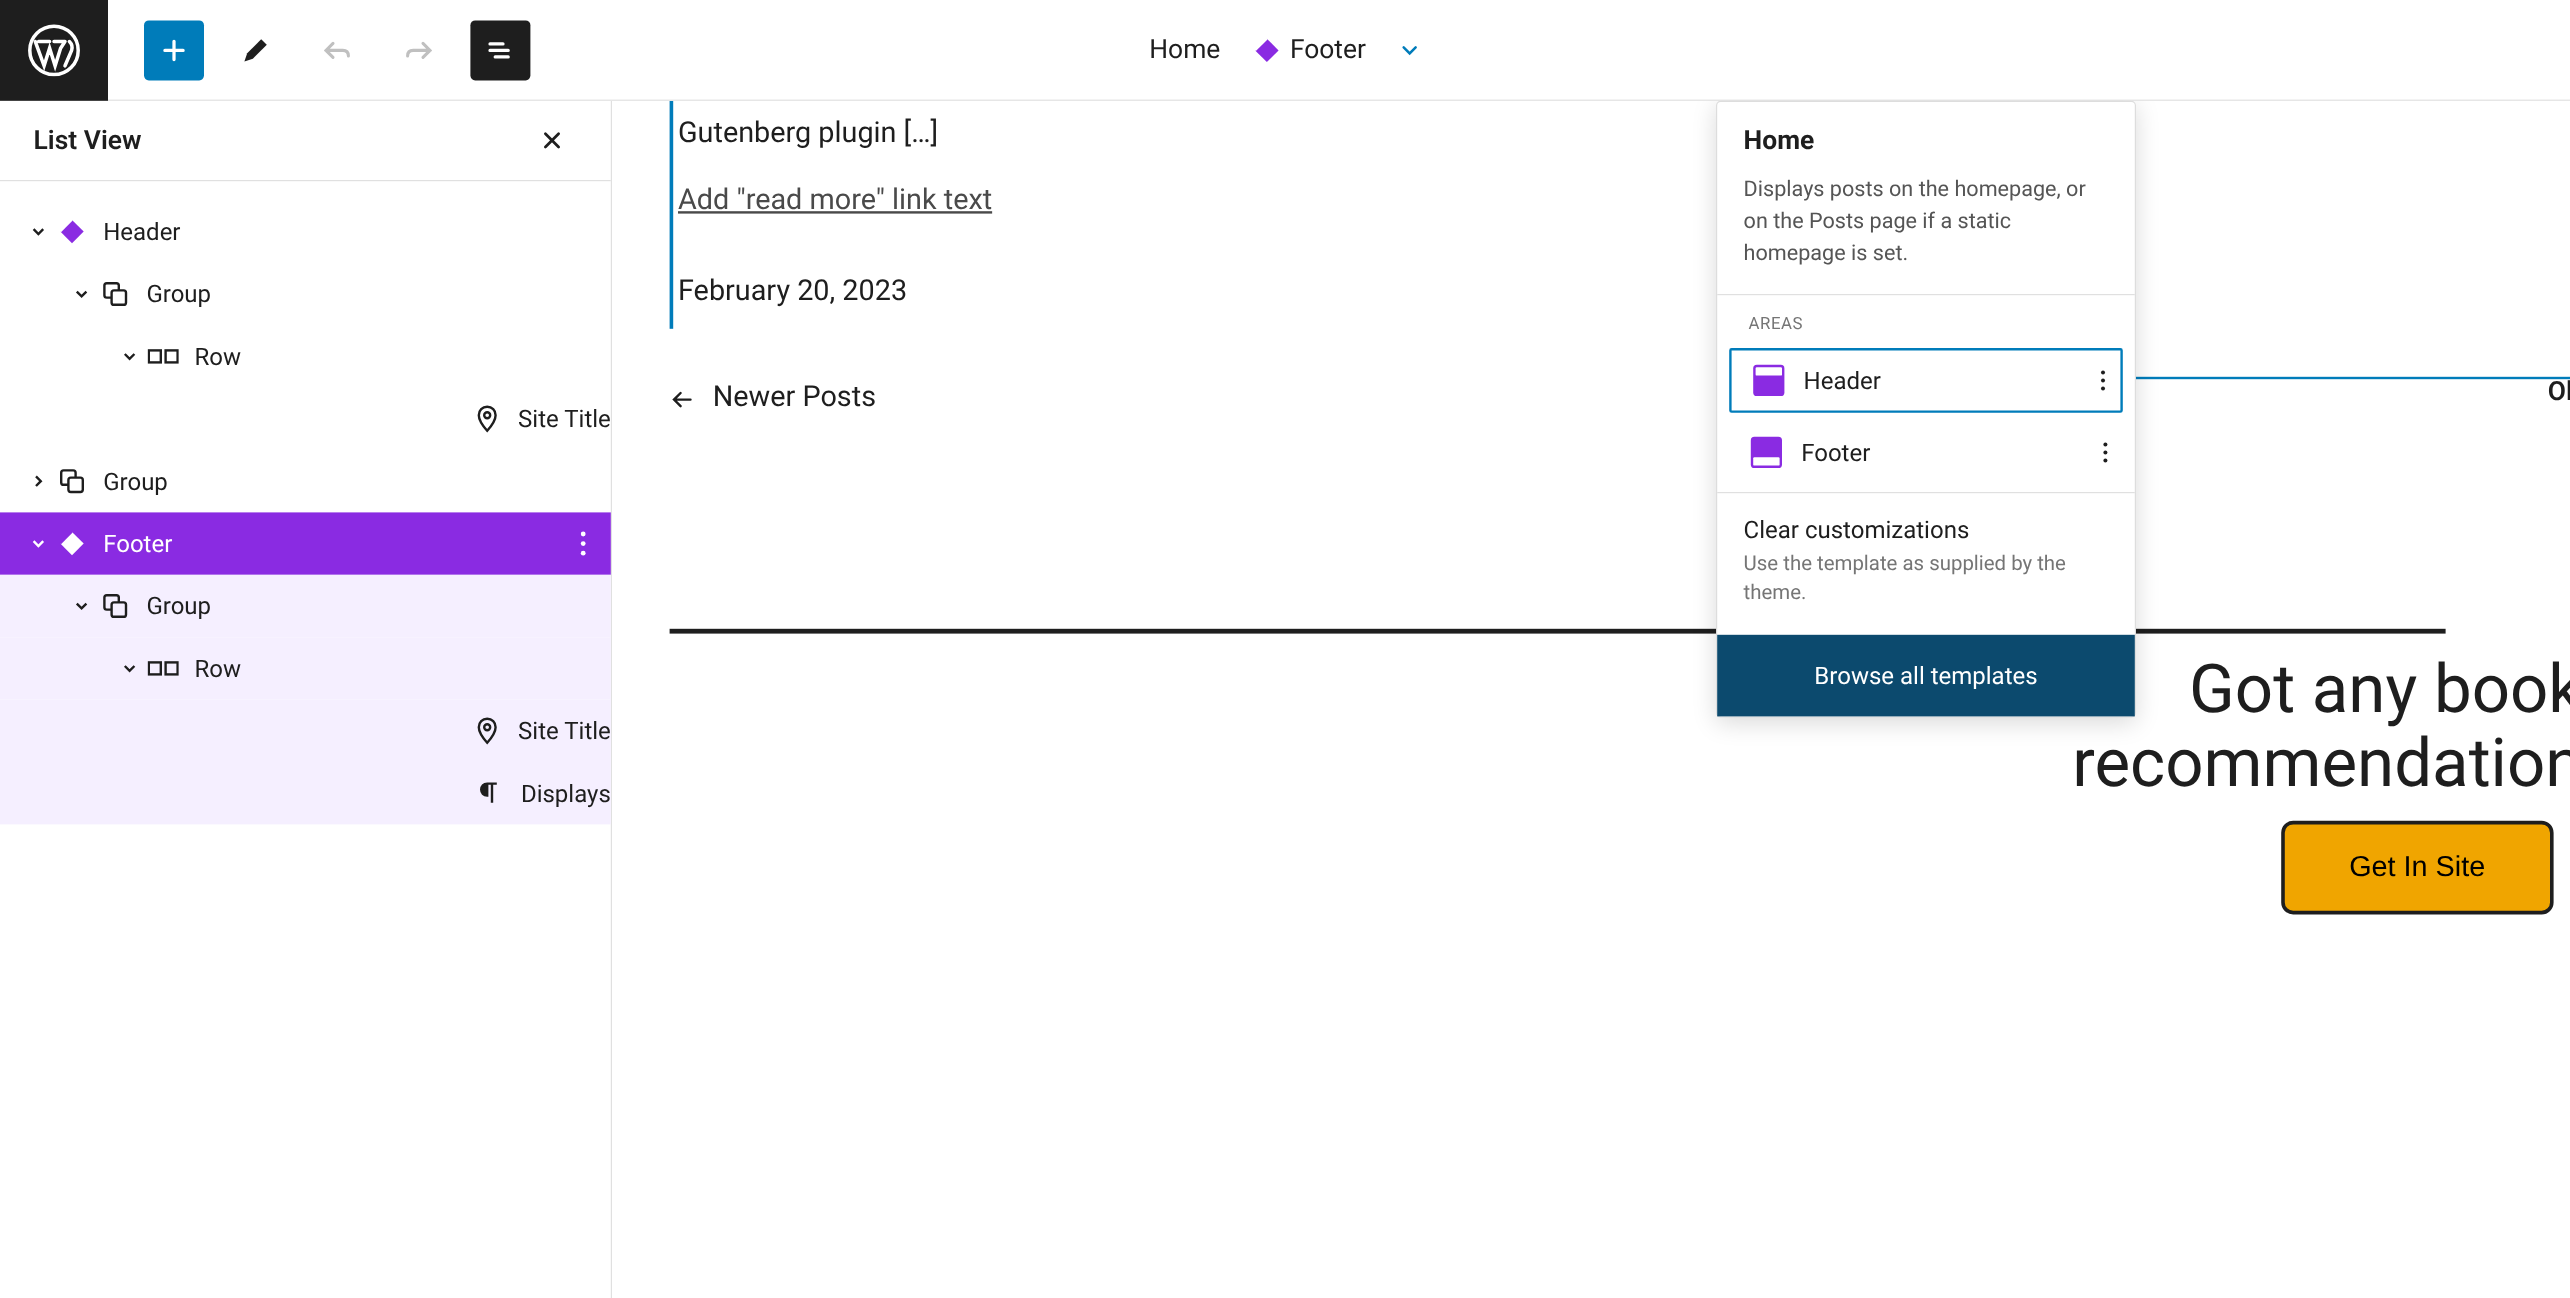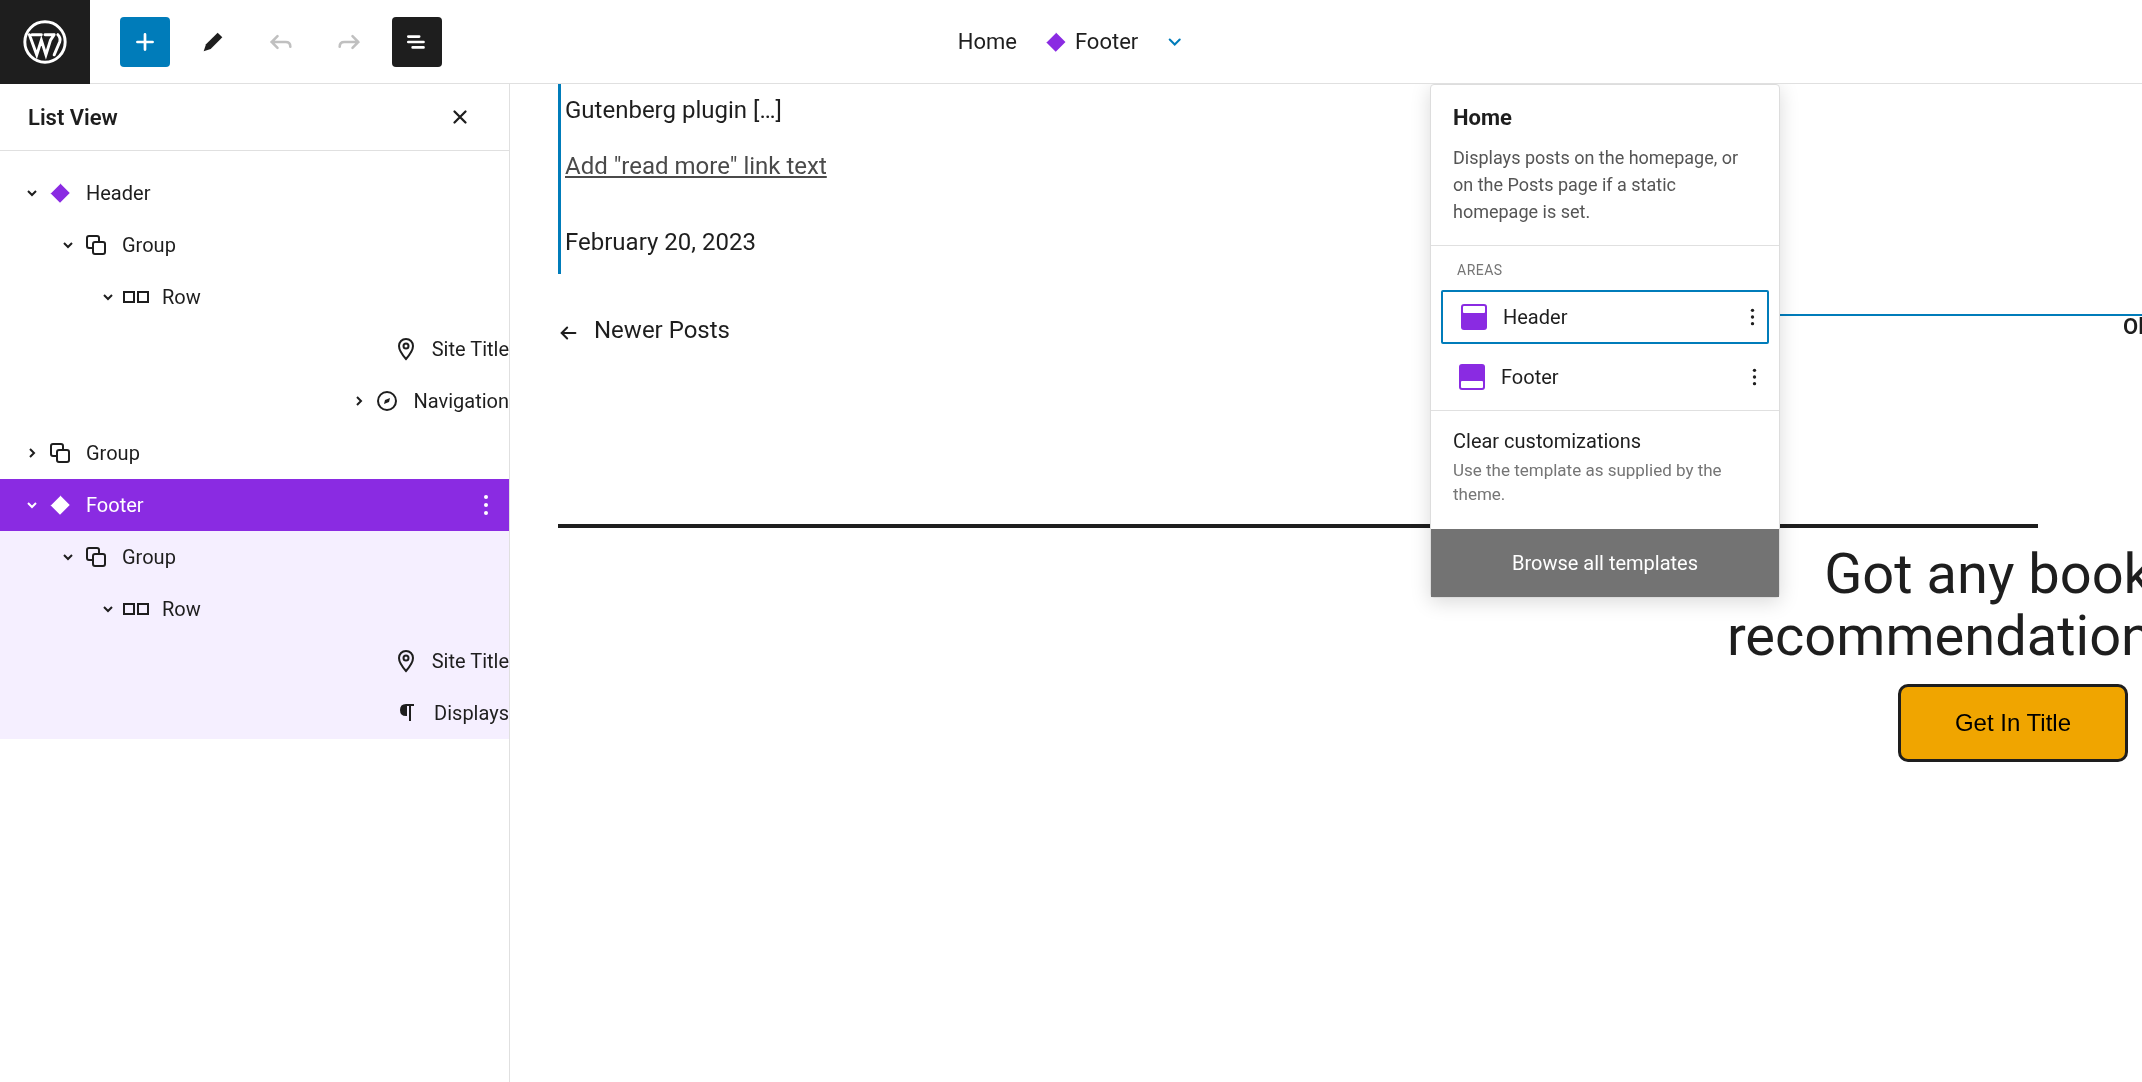--- a/index.html
+++ b/index.html
@@ -67,21 +67,21 @@
 .area-item { display: flex; align-items: center; padding: 12px 18px; margin: 0 10px 8px; border-radius: 2px; cursor: pointer; position: relative; }
 .area-item.active { border: 2px solid #007cba; }
 .area-icon { width: 26px; height: 26px; background: #8a2be2; border-radius: 3px; margin-right: 16px; position: relative; }
 .area-icon.header::after { content: ''; position: absolute; top: 2px; left: 2px; right: 2px; height: 7px; background: #fff; border-radius: 1px; }
 .area-icon.footer::after { content: ''; position: absolute; bottom: 2px; left: 2px; right: 2px; height: 7px; background: #fff; border-radius: 1px; }
 .area-label { font-size: 20px; }
 .area-more { position: absolute; right: 12px; }
 .clear-section { padding: 18px 22px 22px; }
 .clear-title { font-size: 20px; margin-bottom: 6px; }
 .clear-desc { font-size: 17px; color: #757575; line-height: 1.4; }
-.browse-btn { background: #737373; color: #fff; text-align: center; padding: 22px; font-size: 20px; cursor: pointer; }
+.browse-btn { background: #0c4a6e; color: #fff; text-align: center; padding: 22px; font-size: 20px; cursor: pointer; }
 
 svg { display: block; }
 </style>
 </head>
 <body>
 
 <div class="top-toolbar">
   <div class="wp-logo">
     <svg viewBox="0 0 24 24">
         <circle cx="12" cy="12" r="11" fill="none" stroke="#fff" stroke-width="1.6"></circle>
@@ -191,34 +191,20 @@
       <div class="tree-row indent-3">
         <span class="tree-icon">
             <svg width="24" height="24" viewBox="0 0 24 24">
               <path d="M12 2 C8 2 5 5 5 9 C5 14 12 22 12 22 C12 22 19 14 19 9 C19 5 16 2 12 2 Z" fill="none" stroke="#1e1e1e" stroke-width="2"></path>
               <circle cx="12" cy="9" r="2.5" fill="none" stroke="#1e1e1e" stroke-width="2"></circle>
             </svg>
           </span>
         <span class="tree-label">Site Title</span>
       </div>
 
-      <div class="tree-row indent-3" style="padding-left:136px">
-        <span class="chev">
-            <svg width="16" height="16" viewBox="0 0 24 24">
-              <path d="M9 6 L15 12 L9 18" fill="none" stroke="currentColor" stroke-width="3"></path>
-            </svg>
-          </span>
-        <span class="tree-icon">
-            <svg width="24" height="24" viewBox="0 0 24 24">
-              <circle cx="12" cy="12" r="9" fill="none" stroke="#1e1e1e" stroke-width="2"></circle>
-              <path d="M15 9 L10 11 L9 15 L14 13 Z" fill="#1e1e1e"></path>
-            </svg>
-          </span>
-        <span class="tree-label">Navigation</span>
-      </div>
 
       <div class="tree-row indent-0">
         <span class="chev">
             <svg width="16" height="16" viewBox="0 0 24 24">
               <path d="M9 6 L15 12 L9 18" fill="none" stroke="currentColor" stroke-width="3"></path>
             </svg>
           </span>
         <span class="tree-icon">
             <svg width="24" height="24" viewBox="0 0 24 24">
               <rect x="3" y="3" width="12" height="12" rx="2" fill="none" stroke="#1e1e1e" stroke-width="2"></rect>
@@ -314,21 +300,21 @@
         </svg>
       <span>Newer Posts</span>
     </div>
     <div class="canvas-divider"></div>
     <div class="footer-selected-line"></div>
     <div class="footer-ol">Ol</div>
     <div class="footer-heading">
       <div>Got any book</div>
       <div>recommendation</div>
     </div>
-    <button class="get-in-touch">Get In Title</button>
+    <button class="get-in-touch">Get In Site</button>
 
     <div class="popover">
       <div class="popover-section">
         <div class="popover-title">Home</div>
         <div class="popover-desc">Displays posts on the homepage, or on the Posts page if a static homepage is set.</div>
       </div>
       <div class="popover-divider"></div>
       <div class="popover-label">AREAS</div>
       <div class="area-item active">
         <span class="area-icon header"></span>

